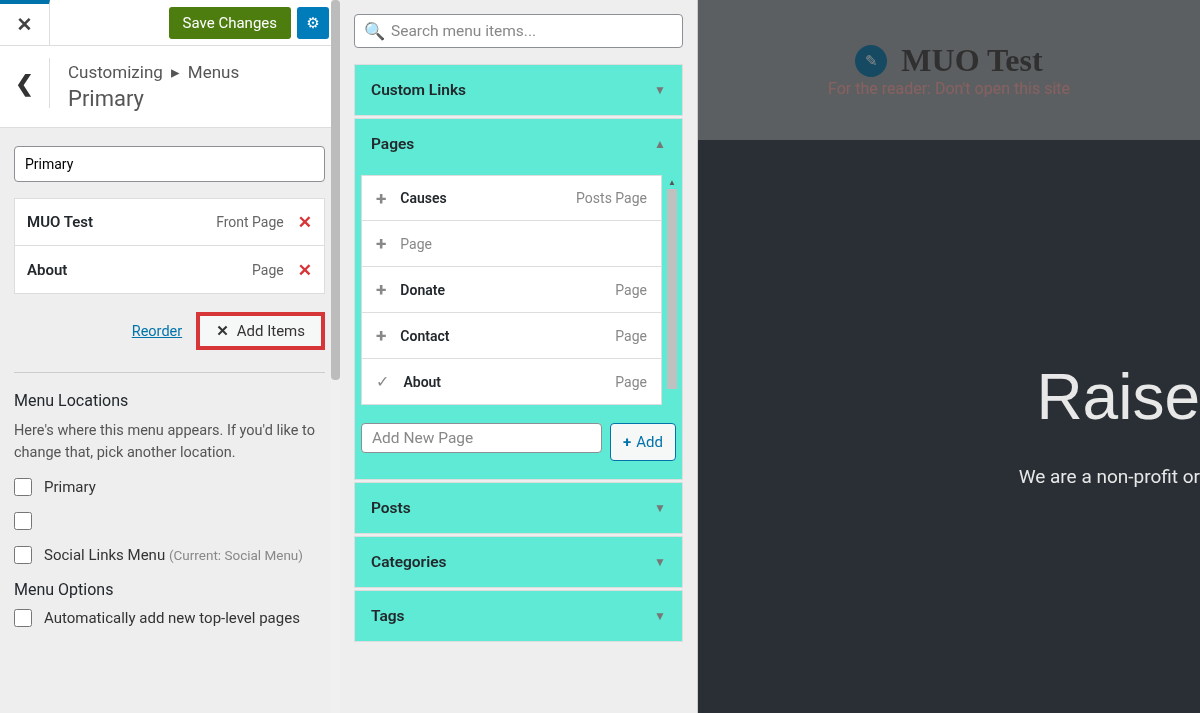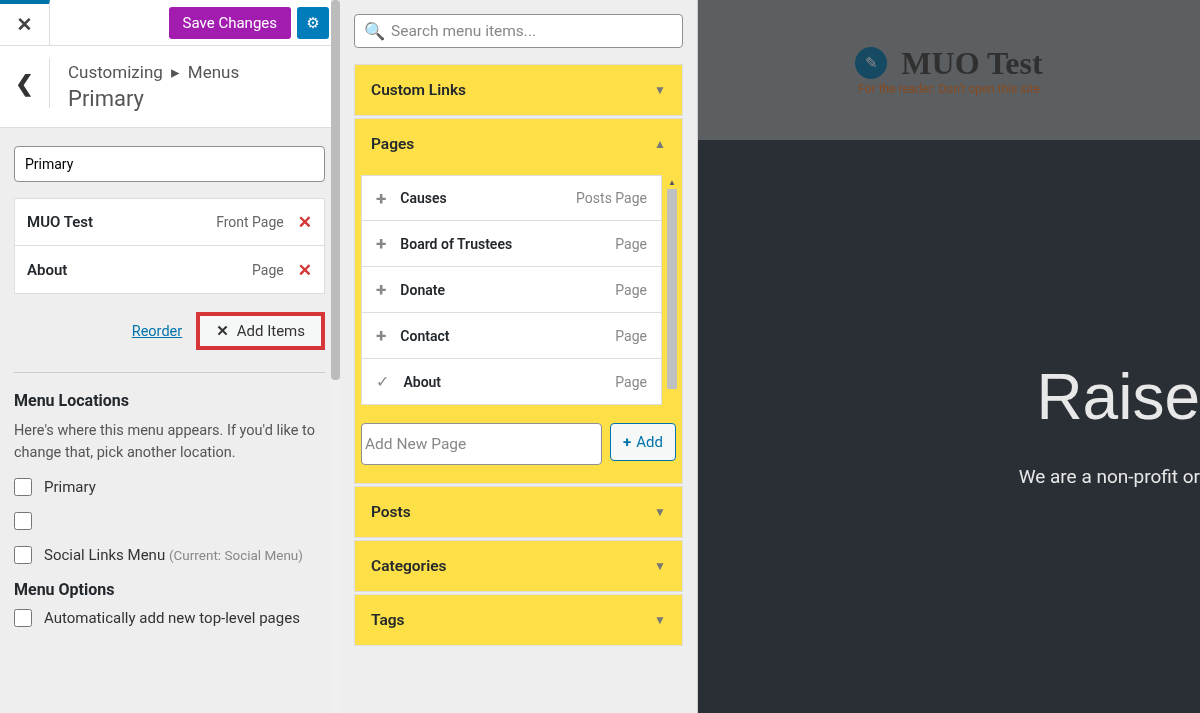--- a/index.html
+++ b/index.html
@@ -3,21 +3,21 @@
 <meta charset="utf-8">
 <style>
   * { box-sizing: border-box; margin: 0; padding: 0; font-family: -apple-system, BlinkMacSystemFont, "Segoe UI", Roboto, sans-serif; }
   body { width: 1200px; height: 713px; overflow: hidden; display: flex; background: #eee; position: relative; }
   
   
   .sidebar { width: 340px; height: 100%; background: #eee; display: flex; flex-direction: column; border-right: 1px solid #ddd; }
   .sidebar-top { height: 46px; background: #fff; display: flex; align-items: center; border-bottom: 1px solid #ddd; }
   .close-x { width: 50px; height: 46px; display: flex; align-items: center; justify-content: center; color: #444; font-size: 19px; font-weight: bold; border-right: 1px solid #ddd; border-top: 4px solid #0073aa; cursor: pointer; }
   .top-spacer { flex: 1; }
-  .save-btn { background: #a21caf; color: #fff; font-size: 15px; height: 32px; padding: 0 14px; border: none; border-radius: 3px; cursor: pointer; margin-right: 6px; }
+  .save-btn { background: #4d7c0f; color: #fff; font-size: 15px; height: 32px; padding: 0 14px; border: none; border-radius: 3px; cursor: pointer; margin-right: 6px; }
   .gear-btn { background: #007cba; color: #fff; width: 32px; height: 32px; border: none; border-radius: 3px; cursor: pointer; margin-right: 10px; display: flex; align-items: center; justify-content: center; font-size: 15px; }
   
   .breadcrumb-row { background: #fff; display: flex; align-items: flex-start; padding: 12px 0; border-bottom: 1px solid #ddd; }
   .back-btn { width: 50px; height: 50px; display: flex; align-items: center; justify-content: center; font-size: 22px; font-weight: bold; color: #333; cursor: pointer; border-right: 1px solid #ddd; }
   .breadcrumb-text { padding: 4px 18px; }
   .bc-line1 { font-size: 17px; color: #555; }
   .bc-arrow { margin: 0 4px; }
   .bc-title { font-size: 22px; color: #555; margin-top: 4px; }
   
   .sidebar-content { flex: 1; overflow-y: auto; padding: 18px 14px 0 14px; }
@@ -31,67 +31,67 @@
   .mi-type { font-size: 14px; color: #666; margin-right: 14px; }
   .mi-remove { color: #d63638; font-size: 17px; font-weight: bold; cursor: pointer; }
   
   .add-row { display: flex; justify-content: flex-end; align-items: center; margin-top: 18px; gap: 14px; }
   .reorder-link { color: #0073aa; text-decoration: underline; font-size: 14.5px; cursor: pointer; }
   .add-items-btn { border: 4px solid #d63638; background: #f6f7f7; padding: 6px 16px; display: flex; align-items: center; gap: 8px; font-size: 15px; color: #333; cursor: pointer; }
   .add-items-btn .x { font-size: 15px; font-weight: bold; }
   
   .divider { border: none; border-top: 1px solid #ccc; margin: 22px 0 18px 0; }
   
-  .section-title { font-size: 16px; font-weight: 700; color: #23282d; margin-bottom: 10px; }
+  .section-title { font-size: 16px; font-weight: 400; color: #23282d; margin-bottom: 10px; }
   .section-desc { font-size: 14.5px; color: #555; line-height: 1.5; margin-bottom: 14px; }
   .checkbox-row { display: flex; align-items: center; gap: 12px; margin-bottom: 16px; font-size: 15px; color: #333; }
   .checkbox-row input[type=checkbox] { width: 18px; height: 18px; border: 1px solid #8c8f94; border-radius: 4px; }
   .hint { color: #888; font-size: 13.5px; }
   
   .vscroll { position: absolute; left: 331px; top: 0; width: 9px; height: 100%; background: #f0f0f0; }
   .vthumb { position: absolute; top: 0; width: 9px; height: 380px; background: #bcbcbc; border-radius: 4px; }
   
   
   .middle { width: 358px; height: 100%; background: #eee; padding: 14px; border-right: 1px solid #ccc; overflow: hidden; }
   .search-wrap { position: relative; margin-bottom: 16px; }
   .search-input { width: 100%; height: 34px; border: 1px solid #8c8f94; border-radius: 4px; padding: 0 10px 0 36px; font-size: 15.5px; }
   .search-input::placeholder { color: #888; }
   .search-icon { position: absolute; left: 10px; top: 50%; transform: translateY(-50%); font-size: 17px; color: #888; }
   
-  .accordion-section { background: #fde047; border: 1px solid #ddd; margin-bottom: 2px; }
+  .accordion-section { background: #5eead4; border: 1px solid #ddd; margin-bottom: 2px; }
   .acc-header { height: 50px; display: flex; align-items: center; padding: 0 16px; font-size: 15.5px; font-weight: 600; color: #23282d; cursor: pointer; }
   .acc-header .spacer { flex: 1; }
   .acc-arrow { font-size: 12px; color: #777; }
   .acc-body { padding: 6px 6px 18px 6px; position: relative; }
   
   .page-list-wrap { position: relative; }
   .page-item { background: #fff; border: 1px solid #ddd; height: 46px; display: flex; align-items: center; padding: 0 14px; }
   .page-item + .page-item { border-top: none; }
   .pi-icon { font-size: 19px; color: #888; margin-right: 14px; font-weight: bold; }
   .pi-check { color: #888; font-size: 16px; margin-right: 14px; }
   .pi-title { flex: 1; font-size: 14px; color: #23282d; font-weight: 600; }
   .pi-type { font-size: 14px; color: #888; }
   
   .page-scroll { position: absolute; right: -1px; top: 0; bottom: 0; width: 10px; }
   .ps-arrow-up { height: 14px; display: flex; align-items: center; justify-content: center; font-size: 8px; color: #555; }
   .ps-thumb { position: absolute; top: 14px; width: 10px; height: 200px; background: #c0c0c0; }
   
   .add-page-row { display: flex; gap: 8px; margin-top: 18px; }
-  .add-page-input { flex: 1; height: 42px; border: 1px solid #8c8f94; border-radius: 4px; padding: 0 3px; font-size: 15.5px; }
+  .add-page-input { flex: 1; height: 30px; border: 1px solid #8c8f94; border-radius: 4px; padding: 0 10px; font-size: 15.5px; }
   .add-page-input::placeholder { color: #888; }
   .add-btn { height: 38px; padding: 0 12px; border: 1px solid #0073aa; border-radius: 4px; background: #f6f7f7; color: #0073aa; font-size: 15px; cursor: pointer; display: flex; align-items: center; gap: 5px; }
   
   
   .preview { flex: 1; height: 100%; position: relative; overflow: hidden; background: #2a3844; }
   .preview-overlay { position: absolute; inset: 0; background: rgba(40,40,40,0.55); }
   .preview-header { position: absolute; top: 0; left: 0; right: 0; height: 140px; background: rgba(250,250,250,0.55); display: flex; flex-direction: column; align-items: center; justify-content: center; color: #3a3a3a; }
   .preview-title-row { display: flex; align-items: center; gap: 14px; }
   .site-icon { width: 32px; height: 32px; background: #0073aa; border-radius: 50%; display: flex; align-items: center; justify-content: center; color: #fff; font-size: 15px; }
   .site-title { font-family: Georgia, serif; font-size: 32px; font-weight: bold; }
-  .site-tag { font-size: 12px; color: #f97316; margin-top: 0; }
+  .site-tag { font-size: 16px; color: #fca5a5; margin-top: 0; }
   .hero { position: absolute; top: 140px; left: 0; right: 0; bottom: 0; display: flex; flex-direction: column; align-items: flex-end; justify-content: center; color: #e8e8e8; padding-right: 0; text-align: right; }
   .hero-title { font-family: Liberation Sans, sans-serif; font-size: 64px; margin-bottom: 28px; padding-left: 60px; }
   .hero-sub { font-size: 19px; line-height: 1.6; padding-left: 40px; }
 </style>
 </head>
 <body>
 
 <div class="sidebar">
   <div class="sidebar-top">
     <div class="close-x">✕</div>
@@ -190,21 +190,20 @@
     </div>
     <div class="acc-body">
       <div class="page-list-wrap" style="padding-right:14px;">
         <div class="page-item">
           <span class="pi-icon">+</span>
           <span class="pi-title">Causes</span>
           <span class="pi-type">Posts Page</span>
         </div>
         <div class="page-item">
           <span class="pi-icon">+</span>
-          <span class="pi-title">Board of Trustees</span>
           <span class="pi-type">Page</span>
         </div>
         <div class="page-item">
           <span class="pi-icon">+</span>
           <span class="pi-title">Donate</span>
           <span class="pi-type">Page</span>
         </div>
         <div class="page-item">
           <span class="pi-icon">+</span>
           <span class="pi-title">Contact</span>

